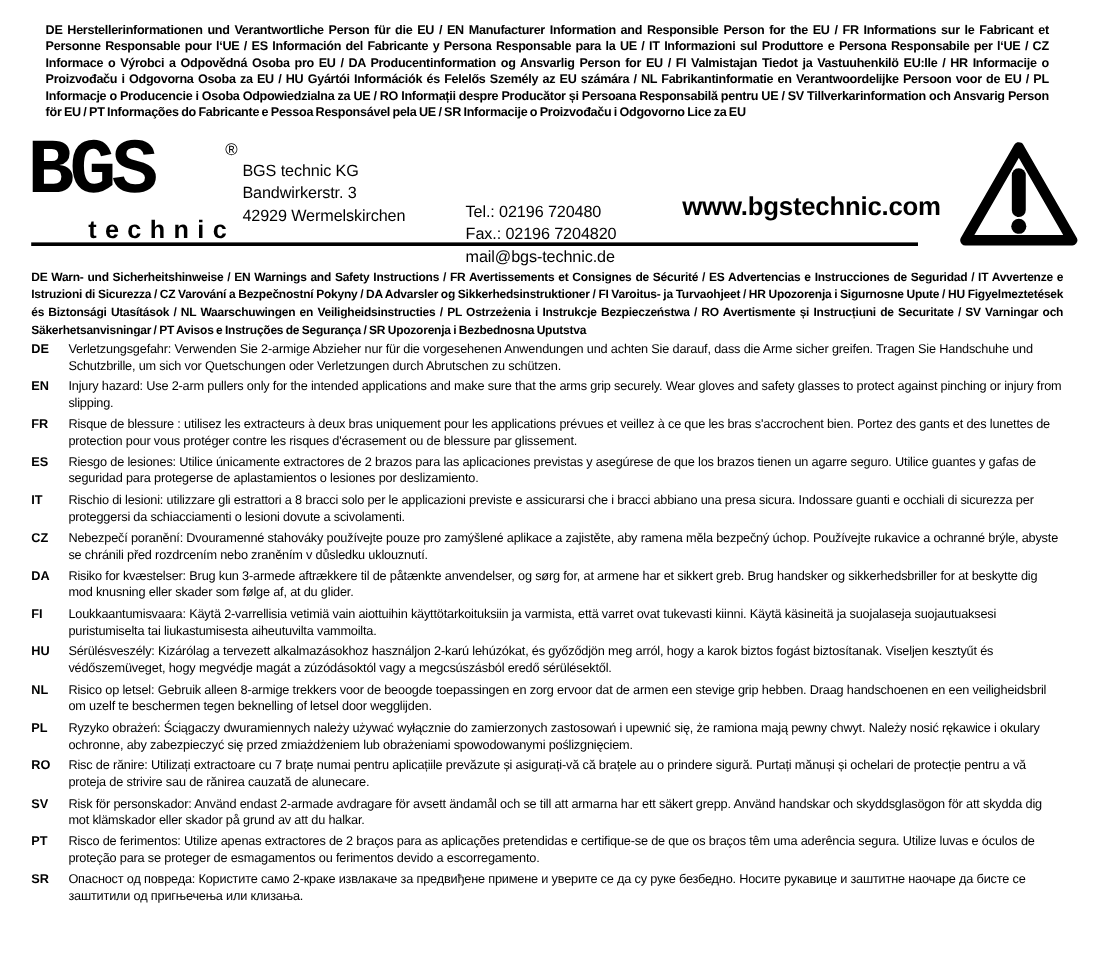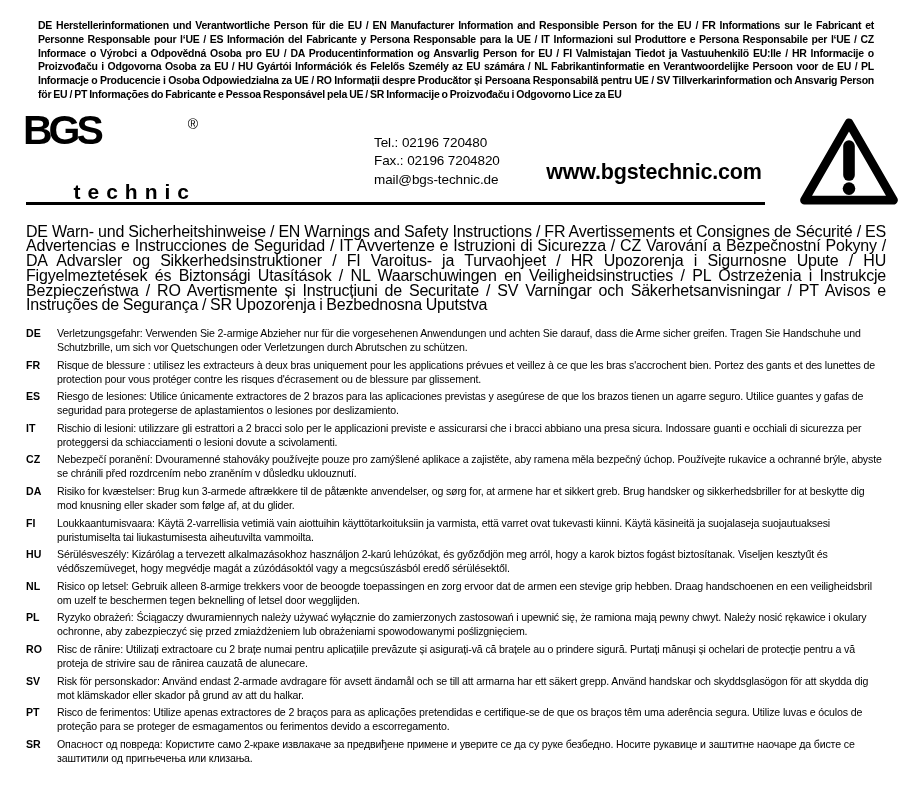--- a/index.html
+++ b/index.html
@@ -24,71 +24,71 @@
     position: relative;
     height: 101px;
     margin-top: 3px;
   }
   .logo {
     position: absolute; left: 0; top: 6px;
     width: 170px; height: 84px;
   }
   .logo-main {
     position: absolute; left: -3px; top: -12px;
-    font-family: Liberation Sans, sans-serif;
-    font-weight: bold;
-    font-size: 41px;
+    font-family: Liberation Mono, monospace;
+    font-weight: bold;
+    font-size: 65px;
     letter-spacing: -4px;
     line-height: 1.1;
   }
   .logo-reg {
     position: absolute; right: -2px; top: -4px;
     font-size: 14px;
   }
   .logo-sub {
     position: absolute; right: 0; bottom: 0;
     font-weight: bold;
     font-size: 21px;
     letter-spacing: 7px;
   }
   .addr-block, .tel-block {
     position: absolute; top: 20px;
     font-size: 13.5px;
     line-height: 18.6px;
     letter-spacing: -0.1px;
   }
   .addr-block { left: 176px; }
-  .tel-block  { left: 348px; }
+  .tel-block  { left: 362px; margin-top: 34px; }
   .site {
     position: absolute; left: 498px; top: 46px;
     width: 260px;
-    text-align: center;
+    text-align: right;
     font-weight: bold;
     font-size: 21.5px;
     letter-spacing: -0.2px;
   }
   .band-rule {
     position: absolute; left: 0; top: 88px;
     width: 739px; height: 3px;
     background: #000;
   }
   .triangle-icon {
     position: absolute; left: 772px; top: 3px;
     width: 102px; height: 89px;
   }
   .warn-header {
     margin: 10px 0 0 0;
-    font-weight: normal;
-    font-size: 16px;
+    font-weight: bold;
+    font-size: 10px;
     line-height: 14.7px;
     letter-spacing: -0.2px;
     word-spacing: -0.5px;
     text-align: justify;
   }
-  .warn-list { margin-top: 13px; }
+  .warn-list { }
   .warn-item {
     display: flex;
     margin-bottom: 3.6px;
   }
   .warn-code {
     flex: 0 0 23px;
     margin-right: 8px;
     font-weight: bold;
     font-size: 10.6px;
     line-height: 14px;
@@ -108,20 +108,25 @@
   <p class="top-header">DE Herstellerinformationen und Verantwortliche Person für die EU  /  EN Manufacturer Information and Responsible Person for the EU  /  FR Informations sur le Fabricant et Personne Responsable pour l‘UE  /  ES Información del Fabricante y Persona Responsable para la UE  /  IT Informazioni sul Produttore e Persona Responsabile per l‘UE  /  CZ Informace o Výrobci a Odpovědná Osoba pro EU  /  DA Producentinformation og Ansvarlig Person for EU  /  FI Valmistajan Tiedot ja Vastuuhenkilö EU:lle  /  HR Informacije o Proizvođaču i Odgovorna Osoba za EU  /  HU Gyártói Információk és Felelős Személy az EU számára  /  NL Fabrikantinformatie en Verantwoordelijke Persoon voor de EU  /  PL Informacje o Producencie i Osoba Odpowiedzialna za UE  /  RO Informații despre Producător și Persoana Responsabilă pentru UE  /  SV Tillverkarinformation och Ansvarig Person för EU  /  PT Informações do Fabricante e Pessoa Responsável pela UE  /  SR Informacije o Proizvođaču i Odgovorno Lice za EU</p>
 
   <div class="header-band">
 
     <div class="logo">
       <span class="logo-main">BGS</span>
       <span class="logo-reg">®</span>
       <span class="logo-sub">technic</span>
     </div>
 
+    <div class="addr-block">
+      <div>BGS technic KG</div>
+      <div>Bandwirkerstr. 3</div>
+      <div>42929 Wermelskirchen</div>
+    </div>
 
     <div class="tel-block">
       <div>Tel.: 02196 720480</div>
       <div>Fax.: 02196 7204820</div>
       <div>mail@bgs-technic.de</div>
     </div>
 
     <div class="site">www.bgstechnic.com</div>
 
     <div class="band-rule"></div>
@@ -135,30 +140,34 @@
   </div>
 
   <p class="warn-header">DE Warn- und Sicherheitshinweise  /  EN Warnings and Safety Instructions  /  FR Avertissements et Consignes de Sécurité  /  ES Advertencias e Instrucciones de Seguridad  /  IT Avvertenze e Istruzioni di Sicurezza  /  CZ Varování a Bezpečnostní Pokyny  /  DA Advarsler og Sikkerhedsinstruktioner  /  FI Varoitus- ja Turvaohjeet  /  HR Upozorenja i Sigurnosne Upute  /  HU Figyelmeztetések és Biztonsági Utasítások  /  NL Waarschuwingen en Veiligheidsinstructies  /  PL Ostrzeżenia i Instrukcje Bezpieczeństwa  /  RO Avertismente și Instrucțiuni de Securitate  /  SV Varningar och Säkerhetsanvisningar  /  PT Avisos e Instruções de Segurança  /  SR Upozorenja i Bezbednosna Uputstva</p>
 
   <div class="warn-list" id="warn-list">
       <div class="warn-item">
         <span class="warn-code">DE</span>
         <span class="warn-text">Verletzungsgefahr: Verwenden Sie 2-armige Abzieher nur für die vorgesehenen Anwendungen und achten Sie darauf, dass die Arme sicher greifen. Tragen Sie Handschuhe und Schutzbrille, um sich vor Quetschungen oder Verletzungen durch Abrutschen zu schützen.</span>
       </div>
       <div class="warn-item">
+        <span class="warn-code">EN</span>
+        <span class="warn-text">Injury hazard: Use 2-arm pullers only for the intended applications and make sure that the arms grip securely. Wear gloves and safety glasses to protect against pinching or injury from slipping.</span>
+      </div>
+      <div class="warn-item">
         <span class="warn-code">FR</span>
         <span class="warn-text">Risque de blessure : utilisez les extracteurs à deux bras uniquement pour les applications prévues et veillez à ce que les bras s'accrochent bien. Portez des gants et des lunettes de protection pour vous protéger contre les risques d'écrasement ou de blessure par glissement.</span>
       </div>
       <div class="warn-item">
         <span class="warn-code">ES</span>
         <span class="warn-text">Riesgo de lesiones: Utilice únicamente extractores de 2 brazos para las aplicaciones previstas y asegúrese de que los brazos tienen un agarre seguro. Utilice guantes y gafas de seguridad para protegerse de aplastamientos o lesiones por deslizamiento.</span>
       </div>
       <div class="warn-item">
         <span class="warn-code">IT</span>
-        <span class="warn-text">Rischio di lesioni: utilizzare gli estrattori a 2 bracci solo per le applicazioni previste e assicurarsi che i bracci abbiano una presa sicura. Indossare guanti e occhiali di sicurezza per proteggersi da schiacciamenti o lesioni dovute a scivolamenti.</span>
+        <span class="warn-text">Rischio di lesioni: utilizzare gli estrattori a 8 bracci solo per le applicazioni previste e assicurarsi che i bracci abbiano una presa sicura. Indossare guanti e occhiali di sicurezza per proteggersi da schiacciamenti o lesioni dovute a scivolamenti.</span>
       </div>
       <div class="warn-item">
         <span class="warn-code">CZ</span>
         <span class="warn-text">Nebezpečí poranění: Dvouramenné stahováky používejte pouze pro zamýšlené aplikace a zajistěte, aby ramena měla bezpečný úchop. Používejte rukavice a ochranné brýle, abyste se chránili před rozdrcením nebo zraněním v důsledku uklouznutí.</span>
       </div>
       <div class="warn-item">
         <span class="warn-code">DA</span>
         <span class="warn-text">Risiko for kvæstelser: Brug kun 3-armede aftrækkere til de påtænkte anvendelser, og sørg for, at armene har et sikkert greb. Brug handsker og sikkerhedsbriller for at beskytte dig mod knusning eller skader som følge af, at du glider.</span>
       </div>
       <div class="warn-item">
@@ -172,21 +181,21 @@
       <div class="warn-item">
         <span class="warn-code">NL</span>
         <span class="warn-text">Risico op letsel: Gebruik alleen 8-armige trekkers voor de beoogde toepassingen en zorg ervoor dat de armen een stevige grip hebben. Draag handschoenen en een veiligheidsbril om uzelf te beschermen tegen beknelling of letsel door wegglijden.</span>
       </div>
       <div class="warn-item">
         <span class="warn-code">PL</span>
         <span class="warn-text">Ryzyko obrażeń: Ściągaczy dwuramiennych należy używać wyłącznie do zamierzonych zastosowań i upewnić się, że ramiona mają pewny chwyt. Należy nosić rękawice i okulary ochronne, aby zabezpieczyć się przed zmiażdżeniem lub obrażeniami spowodowanymi poślizgnięciem.</span>
       </div>
       <div class="warn-item">
         <span class="warn-code">RO</span>
-        <span class="warn-text">Risc de rănire: Utilizați extractoare cu 2 brațe numai pentru aplicațiile prevăzute și asigurați-vă că brațele au o prindere sigură. Purtați mănuși și ochelari de protecție pentru a vă proteja de strivire sau de rănirea cauzată de alunecare.</span>
+        <span class="warn-text">Risc de rănire: Utilizați extractoare cu 7 brațe numai pentru aplicațiile prevăzute și asigurați-vă că brațele au o prindere sigură. Purtați mănuși și ochelari de protecție pentru a vă proteja de strivire sau de rănirea cauzată de alunecare.</span>
       </div>
       <div class="warn-item">
         <span class="warn-code">SV</span>
         <span class="warn-text">Risk för personskador: Använd endast 2-armade avdragare för avsett ändamål och se till att armarna har ett säkert grepp. Använd handskar och skyddsglasögon för att skydda dig mot klämskador eller skador på grund av att du halkar.</span>
       </div>
       <div class="warn-item">
         <span class="warn-code">PT</span>
         <span class="warn-text">Risco de ferimentos: Utilize apenas extractores de 2 braços para as aplicações pretendidas e certifique-se de que os braços têm uma aderência segura. Utilize luvas e óculos de proteção para se proteger de esmagamentos ou ferimentos devido a escorregamento.</span>
       </div>
       <div class="warn-item">

